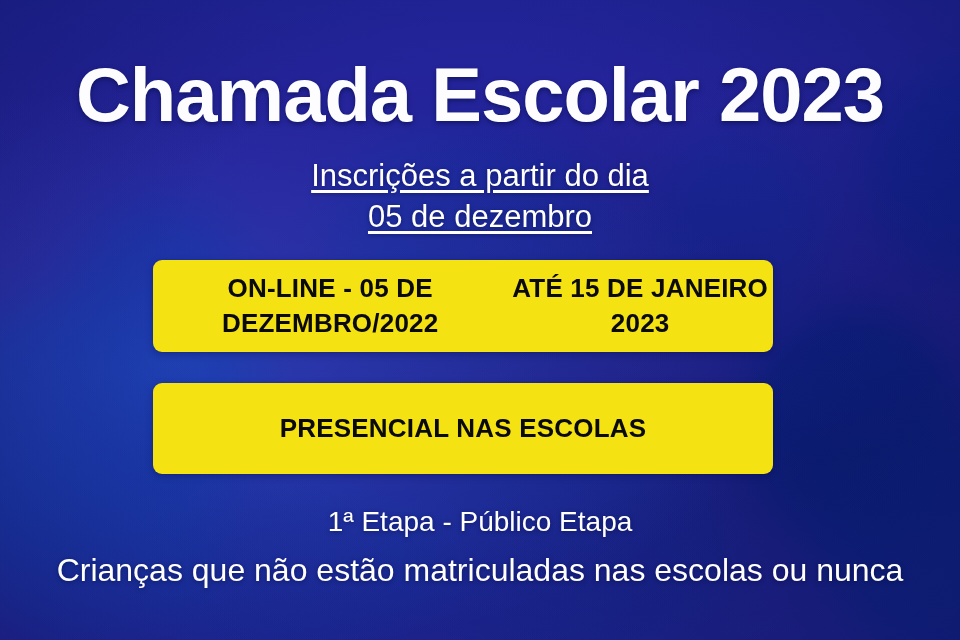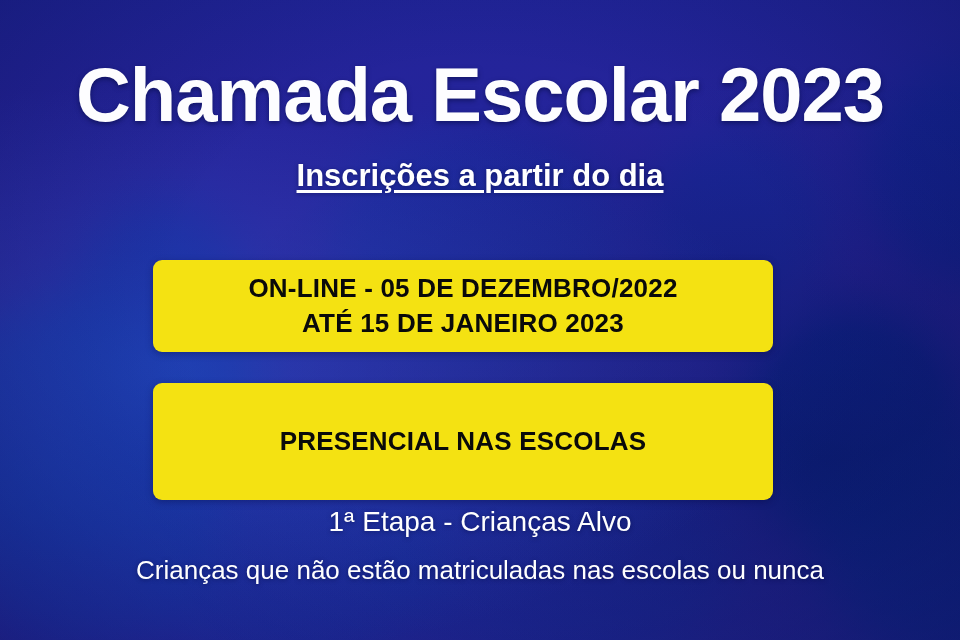--- a/index.html
+++ b/index.html
@@ -88,21 +88,21 @@
     line-height: 1;
     color: #fdfdff;
     text-shadow: 0 2px 5px rgba(3,10,60,.55);
   }
 
   .subtitle {
     position: absolute;
     top: 155px;
     left: 0; right: 0;
     font-size: 31px;
-    font-weight: bold;
+    font-weight: normal;
     line-height: 41px;
     color: #ffffff;
     text-shadow: 0 1px 4px rgba(3,10,60,.5);
   }
   .subtitle span {
     display: block;
     text-decoration: underline;
     text-underline-offset: 4px;
     text-decoration-thickness: 3px;
   }
@@ -113,42 +113,42 @@
     width: 620px;
     box-sizing: border-box;
     background: #f4e212;
     border-radius: 9px;
     color: #0a0a0a;
     font-size: 26px;
     font-weight: bold;
     line-height: 35px;
     letter-spacing: .2px;
     display: flex;
-    flex-direction: column;
+    flex-direction: row;
     align-items: center;
     justify-content: center;
     box-shadow: 0 2px 7px rgba(3,10,60,.35);
   }
   .badge-online    { top: 260px; height: 92px; }
-  .badge-presencial{ top: 383px; height: 117px; }
+  .badge-presencial{ top: 383px; height: 91px; }
 
   .footer {
     position: absolute;
     top: 503px;
     left: 0; right: 0;
     color: #ffffff;
     text-shadow: 0 1px 4px rgba(3,10,60,.5);
   }
   .footer-lead {
     font-size: 28px;
     line-height: 38px;
   }
   .footer-body {
     margin-top: 8px;
-    font-size: 26px;
+    font-size: 32px;
     line-height: 42px;
     padding: 0 36px;
   }
 </style>
 </head>
 <body>
 
 <div id="poster">
 
   <div class="photo-layer">
@@ -166,32 +166,33 @@
   </div>
   <div class="wash"></div>
   <div class="vignette"></div>
 
   <div class="content">
 
     <div class="title">Chamada Escolar 2023</div>
 
     <div class="subtitle">
       <span>Inscrições a partir do dia</span>
+      <span>05 de dezembro</span>
     </div>
 
     <div class="badge badge-online">
       <div>ON-LINE - 05 DE DEZEMBRO/2022</div>
       <div>ATÉ 15 DE JANEIRO 2023</div>
     </div>
 
     <div class="badge badge-presencial">
       <div>PRESENCIAL NAS ESCOLAS</div>
     </div>
 
     <div class="footer">
-      <div class="footer-lead">1ª Etapa - Crianças Alvo</div>
+      <div class="footer-lead">1ª Etapa - Público Etapa</div>
       <div class="footer-body">
         <div>Crianças que não estão matriculadas nas escolas ou nunca</div>
       </div>
     </div>
 
   </div>
 </div>
 
 </body></html>

